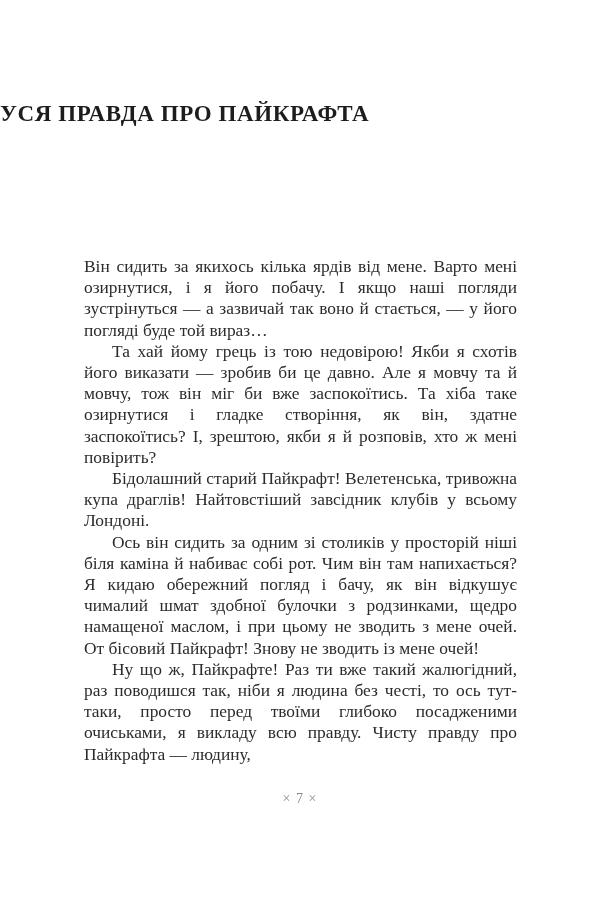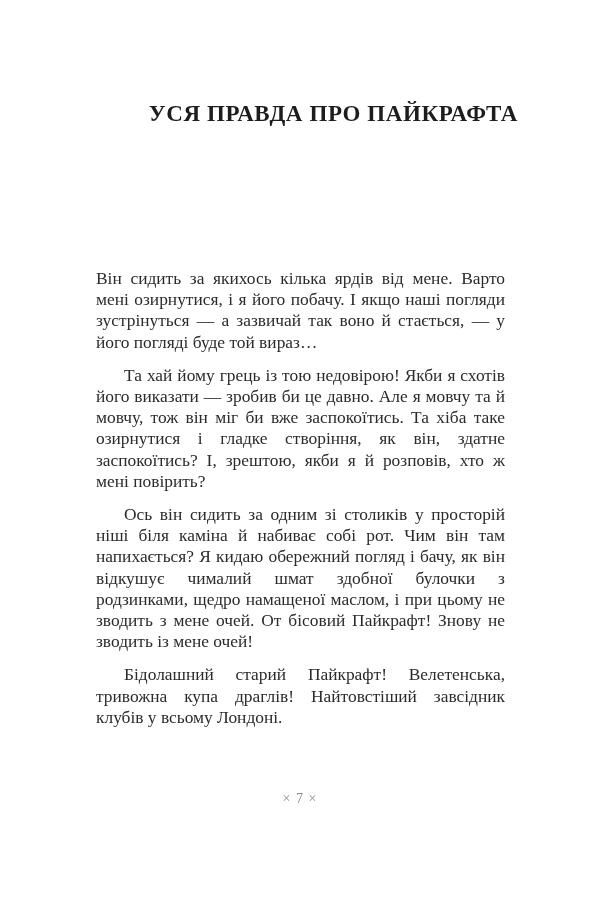--- a/index.html
+++ b/index.html
@@ -15,35 +15,35 @@
     overflow: hidden;
     font-family: "Liberation Serif", "DejaVu Serif", serif;
     color: #2b2b2b;
   }
   .chapter-title {
     position: absolute;
     top: 99px;
     left: 0;
     width: 518px;
     margin: 0;
-    text-align: right;
+    text-align: left;
     font-size: 23px;
     line-height: 30px;
     font-weight: bold;
     letter-spacing: 0.6px;
     color: #1d1d1d;
   }
   .body-text {
     position: absolute;
     top: 256px;
     left: 84px;
     width: 433px;
   }
   .body-text p {
-    margin: 12px;
+    margin: 0;
     font-size: 17.4px;
     line-height: 21.2px;
     text-align: justify;
     text-justify: inter-word;
     color: #2b2b2b;
   }
   .body-text p.indent {
     text-indent: 28px;
   }
   .page-number {
@@ -60,19 +60,20 @@
 </head>
 <body>
 
 <div class="page">
 
   <h1 class="chapter-title">УСЯ ПРАВДА ПРО ПАЙКРАФТА</h1>
 
   <div class="body-text">
     <p>Він сидить за якихось кілька ярдів від мене. Варто мені озирнутися, і я його побачу. І якщо наші погляди зустрінуться — а зазвичай так воно й стається, — у його погляді буде той вираз…</p>
     <p class="indent">Та хай йому грець із тою недовірою! Якби я схотів його виказати — зробив би це давно. Але я мовчу та й мовчу, тож він міг би вже заспокоїтись. Та хіба таке озирнутися і гладке створіння, як він, здатне заспокоїтись? І, зрештою, якби я й розповів, хто ж мені повірить?</p>
+    <p class="indent">Бідолашний старий Пайкрафт! Велетенська, тривожна купа драглів! Найтовстіший завсідник клубів у всьому Лондоні.</p>
     <p class="indent">Ось він сидить за одним зі столиків у просторій ніші біля каміна й набиває собі рот. Чим він там напихається? Я кидаю обережний погляд і бачу, як він відкушує чималий шмат здобної булочки з родзинками, щедро намащеної маслом, і при цьому не зводить з мене очей. От бісовий Пайкрафт! Знову не зводить із мене очей!</p>
-    <p class="indent">Бідолашний старий Пайкрафт! Велетенська, тривожна купа драглів! Найтовстіший завсідник клубів у всьому Лондоні.</p>
+    <p class="indent">Ну що ж, Пайкрафте! Раз ти вже такий жалюгідний, раз поводишся так, ніби я людина без честі, то ось тут-таки, просто перед твоїми глибоко посадженими очиськами, я викладу всю правду. Чисту правду про Пайкрафта — людину,</p>
   </div>
 
   <div class="page-number">× 7 ×</div>
 
 </div>
 
 </body></html>

